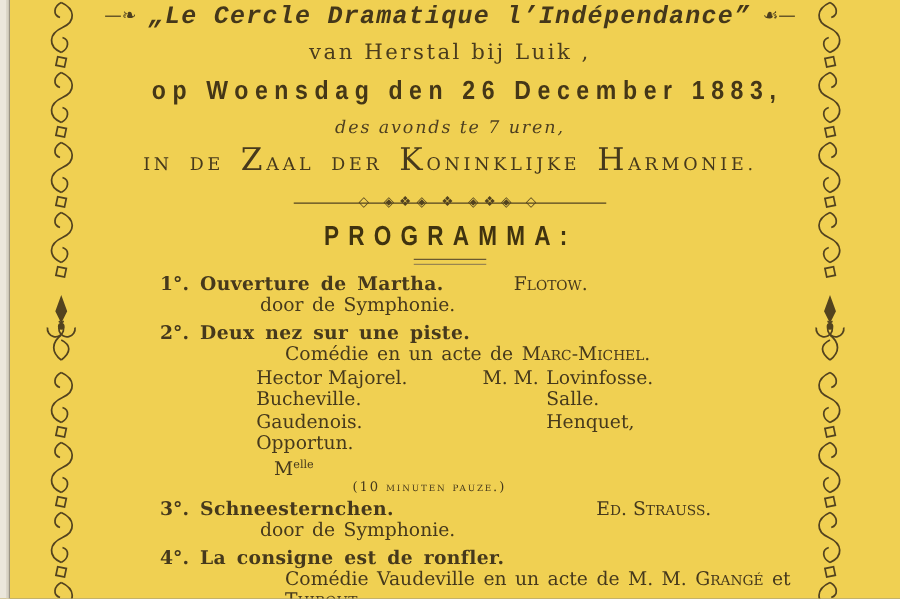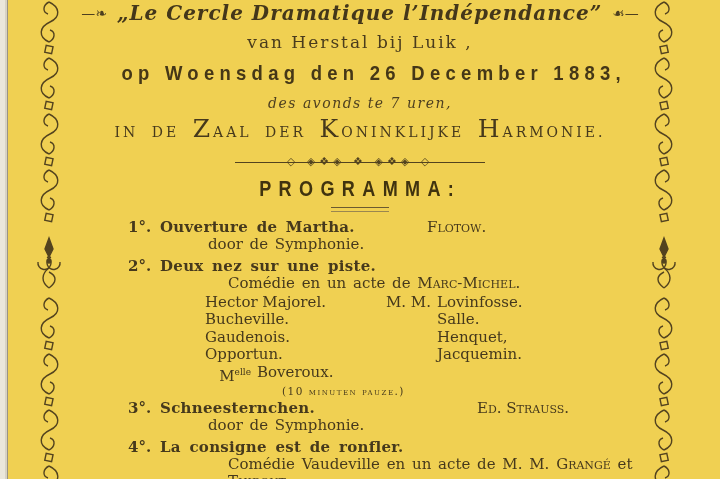--- a/index.html
+++ b/index.html
@@ -24,21 +24,21 @@
 
   .content { position:absolute; inset:0; }
 
   .title-line {
     margin-top:1px; height:25px; line-height:25px;
     display:flex; justify-content:center; align-items:center; gap:10px;
   }
   .orn { font-family:"DejaVu Sans", sans-serif; font-size:14px; color:#4d3f1f; }
   .society-title {
     margin:0; font-size:20px; font-style:italic; font-weight:bold;
-    letter-spacing:1px; color:#44371a; white-space:nowrap;
+    letter-spacing:1px; color:#44371a; white-space:nowrap;font-family:Liberation Mono, monospace;
   }
   .place-line {
     margin-top:5px; line-height:22px; text-align:center;
     font-size:17px; letter-spacing:2px; color:#4a3c1d;
   }
   .date-wrap { margin-top:5px; line-height:29px; text-align:center;padding-left:28px; }
   .date-line {
     display:inline-block; transform:scaleX(0.88); transform-origin:center;
     font-family:"Liberation Sans", sans-serif; font-weight:700;
     font-size:21px; letter-spacing:6px; color:#453717; white-space:nowrap;
@@ -83,21 +83,21 @@
   .heading-rule {
     width:58px; margin:5px auto 0; height:3px;
     border-top:1px solid #6b5a30; border-bottom:1px solid #9a8650;
   }
 
   .program { position:relative; margin:7px 40px 0 128px; font-size:15px; }
   .prog-item { position:relative; line-height:17px; }
   .prog-no { display:inline-block; width:32px; font-weight:700; }
   .prog-title { font-weight:700; word-spacing:3px; letter-spacing:0.3px; }
   .composer { position:absolute; top:0; font-weight:400; }
-  .composer-1 { left:299px; }
+  .composer-1 { left:283px; }
   .composer-3 { left:349px; }
   .sc { font-variant:small-caps; }
   .prog-sub { line-height:17px; margin-left:80px; word-spacing:2px; }
   .prog-sub.comedie { margin-left:100px; }
   .gap5 { height:5px; } .gap3 { height:3px; } .gap2 { height:2px; }
 
   .cast-row { display:flex; margin-left:77px; line-height:17.4px; }
   .cast-left { width:180px; }
   .cast-prefix { display:inline-block; width:46px; text-align:right; margin-right:6px; }
   .cast-prefix sup { font-size:9px; }
@@ -227,25 +227,23 @@
         <span>Salle.</span>
       </div>
       <div class="cast-row">
         <span class="cast-left">Gaudenois.</span>
         <span class="cast-prefix"></span>
         <span>Henquet,</span>
       </div>
       <div class="cast-row">
         <span class="cast-left">Opportun.</span>
         <span class="cast-prefix"></span>
-        <span>Jacquemin.</span>
       </div>
       <div class="cast-row">
         <span class="cast-prefix"><span>M</span><sup>elle</sup></span>
-        <span>Boveroux.</span>
       </div>
 
       <div class="pause">(10 minuten pauze.)</div>
       <div class="gap3"></div>
 
       <div class="prog-item">
         <span class="prog-no">3°.</span><span class="prog-title">Schneesternchen.</span>
         <span class="composer composer-3 sc">Ed. Strauss.</span>
       </div>
       <div class="prog-sub">door de Symphonie.</div>

